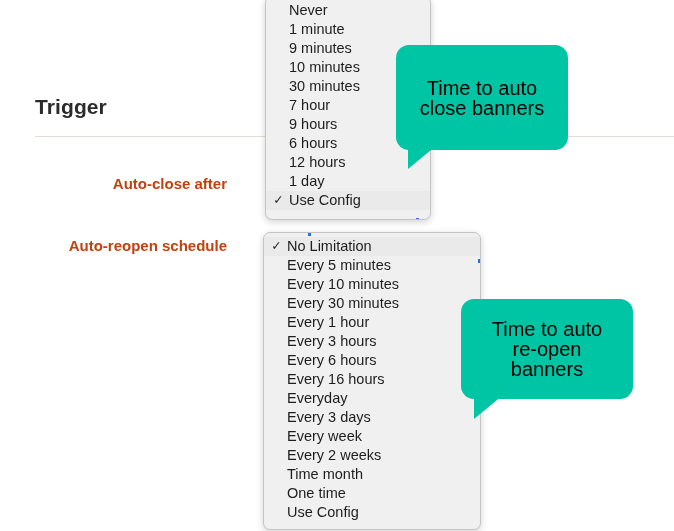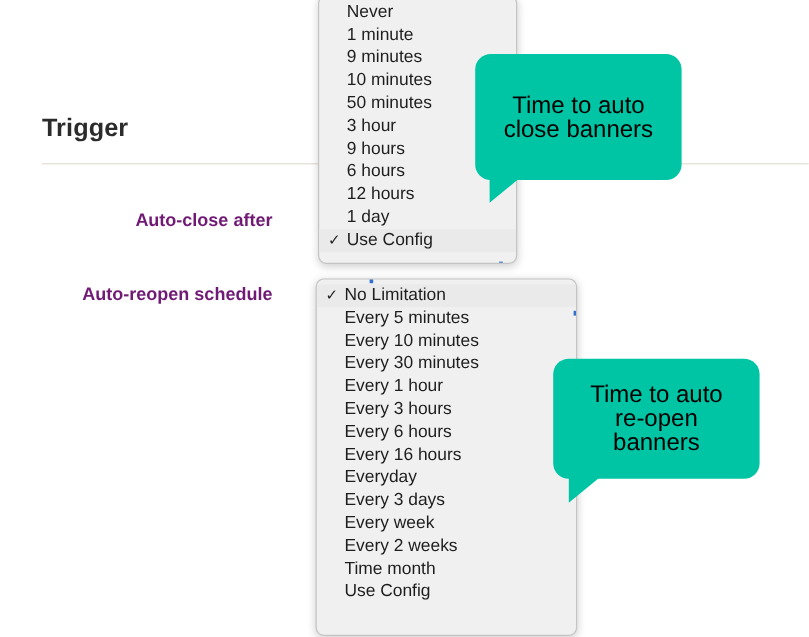--- a/index.html
+++ b/index.html
@@ -42,21 +42,21 @@
     height: 1px;
     background: #e3ded3;
   }
 
   .field-label {
     position: absolute;
     width: 200px;
     text-align: right;
     font-size: 15px;
     font-weight: bold;
-    color: #701a75;
+    color: #c2410c;
     line-height: 1;
   }
   .field-label.close-after  { left: 27px; top: 176px; }
   .field-label.reopen-sched { left: 27px; top: 238px; }
 
   
   .dropdown {
     position: absolute;
     background: #f0f0f0;
     border: 1px solid #c4c4c4;
@@ -175,22 +175,22 @@
 </div>
 
 <div class="dropdown close-after">
 
   <div class="focus-accent" style="left:150px; top:221px;"></div>
   <div id="list-close-after">
       <div class="dd-item"><span class="tick"></span><span>Never</span></div>
       <div class="dd-item"><span class="tick"></span><span>1 minute</span></div>
       <div class="dd-item"><span class="tick"></span><span>9 minutes</span></div>
       <div class="dd-item"><span class="tick"></span><span>10 minutes</span></div>
-      <div class="dd-item"><span class="tick"></span><span>50 minutes</span></div>
-      <div class="dd-item"><span class="tick"></span><span>3 hour</span></div>
+      <div class="dd-item"><span class="tick"></span><span>30 minutes</span></div>
+      <div class="dd-item"><span class="tick"></span><span>7 hour</span></div>
       <div class="dd-item"><span class="tick"></span><span>9 hours</span></div>
       <div class="dd-item"><span class="tick"></span><span>6 hours</span></div>
       <div class="dd-item"><span class="tick"></span><span>12 hours</span></div>
       <div class="dd-item"><span class="tick"></span><span>1 day</span></div>
       <div class="dd-item selected"><span class="tick">✓</span><span>Use Config</span></div>
     </div>
 </div>
 
 <div class="dropdown reopen-sched">
   <div class="focus-accent" style="left:44px; top:-1px;"></div>
@@ -202,20 +202,21 @@
       <div class="dd-item"><span class="tick"></span><span>Every 30 minutes</span></div>
       <div class="dd-item"><span class="tick"></span><span>Every 1 hour</span></div>
       <div class="dd-item"><span class="tick"></span><span>Every 3 hours</span></div>
       <div class="dd-item"><span class="tick"></span><span>Every 6 hours</span></div>
       <div class="dd-item"><span class="tick"></span><span>Every 16 hours</span></div>
       <div class="dd-item"><span class="tick"></span><span>Everyday</span></div>
       <div class="dd-item"><span class="tick"></span><span>Every 3 days</span></div>
       <div class="dd-item"><span class="tick"></span><span>Every week</span></div>
       <div class="dd-item"><span class="tick"></span><span>Every 2 weeks</span></div>
       <div class="dd-item"><span class="tick"></span><span>Time month</span></div>
+      <div class="dd-item"><span class="tick"></span><span>One time</span></div>
       <div class="dd-item"><span class="tick"></span><span>Use Config</span></div>
     </div>
 </div>
 
 <div class="callout close-banner">
   <span>Time to auto close banners</span>
   <span class="tail"></span>
 </div>
 
 <div class="callout reopen-banner">

